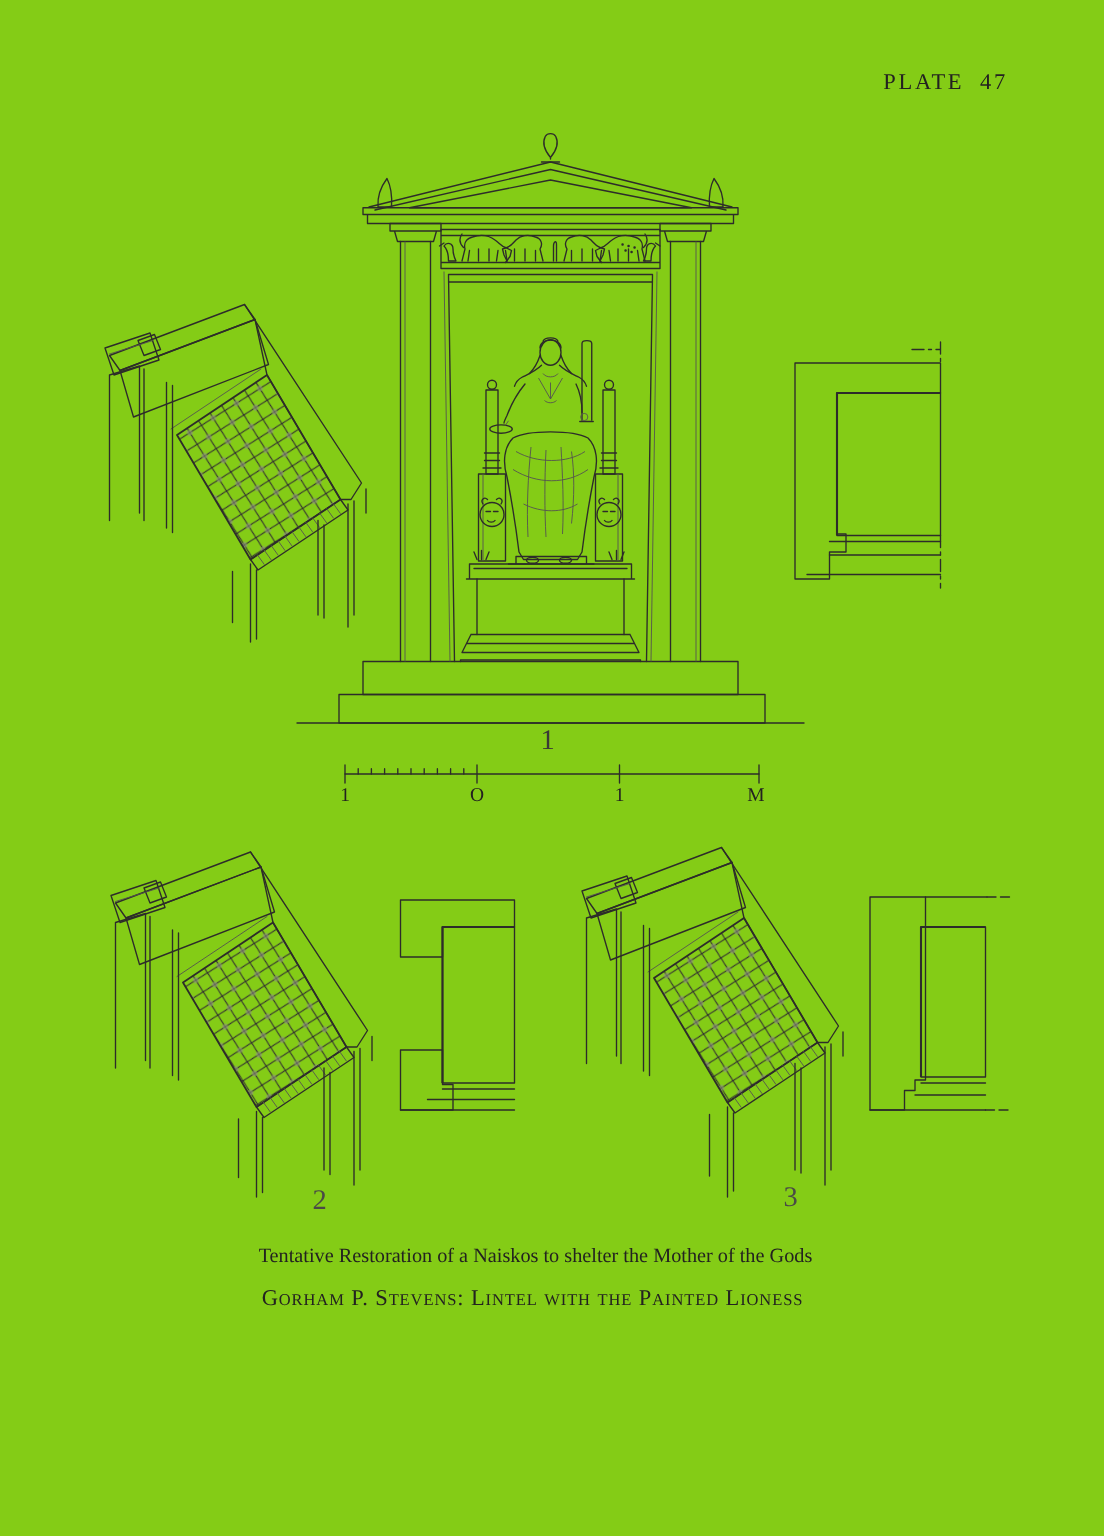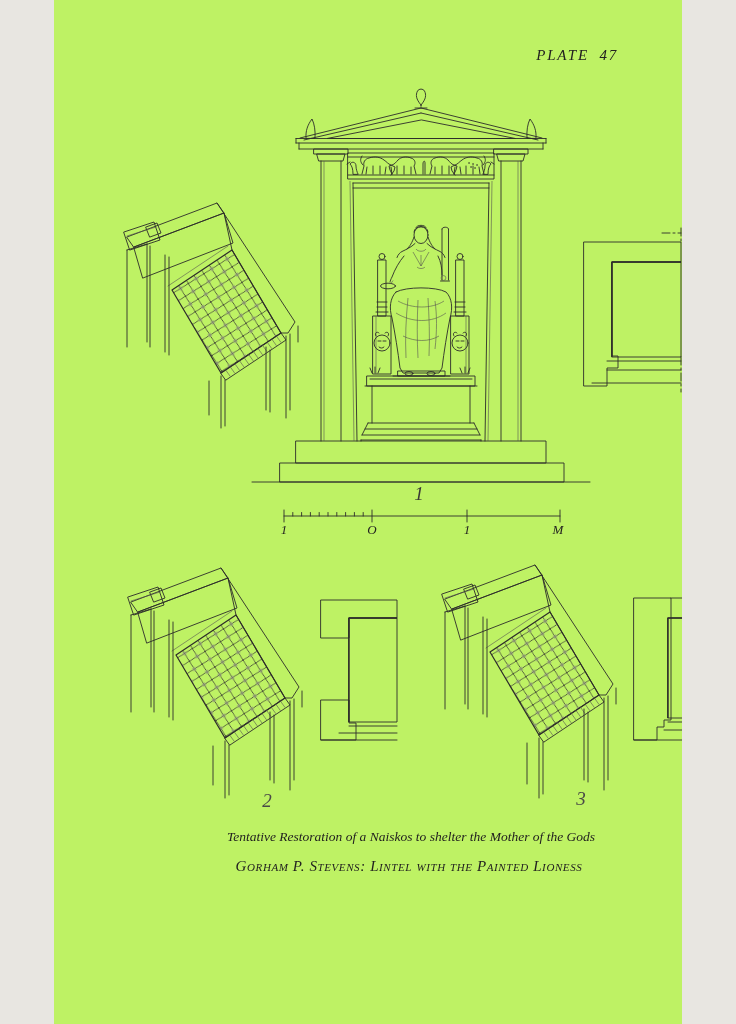--- a/index.html
+++ b/index.html
@@ -1,19 +1,19 @@
 <!DOCTYPE html>
 <html><head>
 <meta charset="utf-8">
 <style>
   html,body{margin:0;padding:0;background:#e8e6e1;}
   .page{
-    position:relative;width:628px;height:1024px;margin:0 auto;
-    background:#bef264;overflow:hidden;
-    font-family:"Liberation Serif", serif;color:#2b2a28;font-style:italic;
+    position:relative;width:736px;height:1024px;margin:0 auto;
+    background:#84cc16;overflow:hidden;
+    font-family:"Liberation Serif", serif;color:#2b2a28;
   }
   .plate-label{
     position:absolute;top:47px;right:64px;
     font-size:15px;letter-spacing:1.8px;word-spacing:5px;color:#232220;
   }
   .fig-num{
     position:absolute;width:28px;text-align:center;
     font-size:19px;color:#3a3936;font-family:"Liberation Serif",serif;
   }
   #fig1-num{left:351px;top:483px;}

